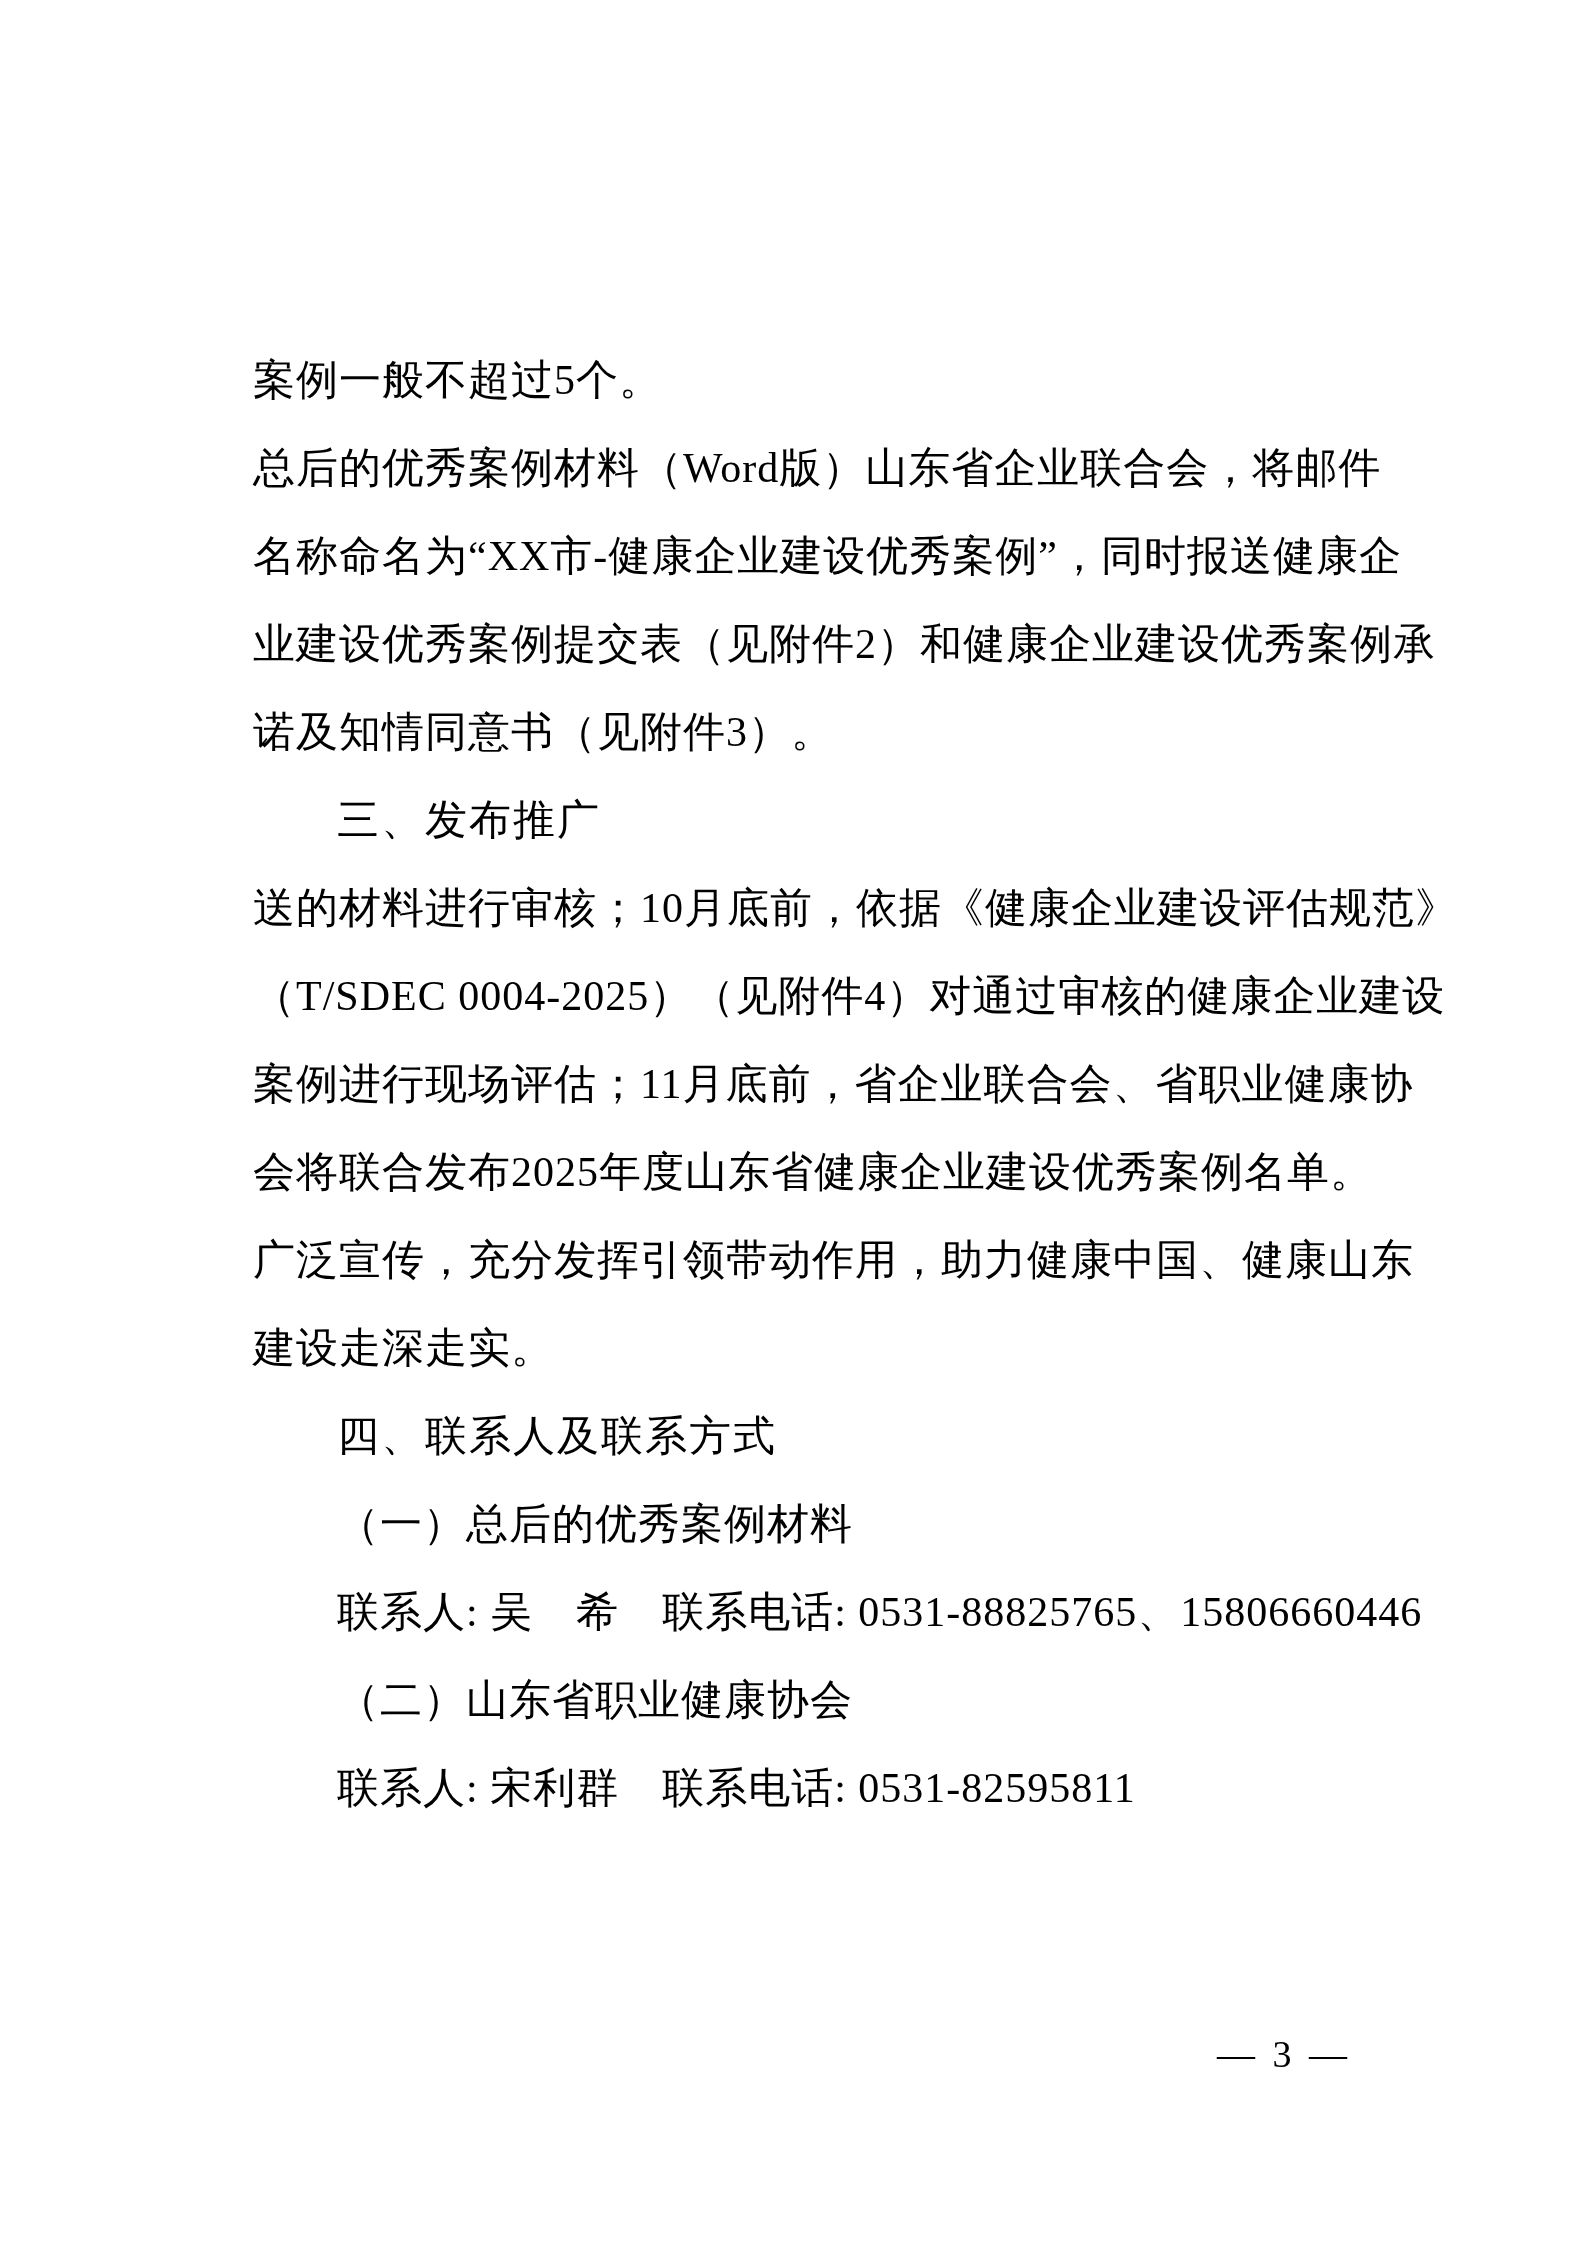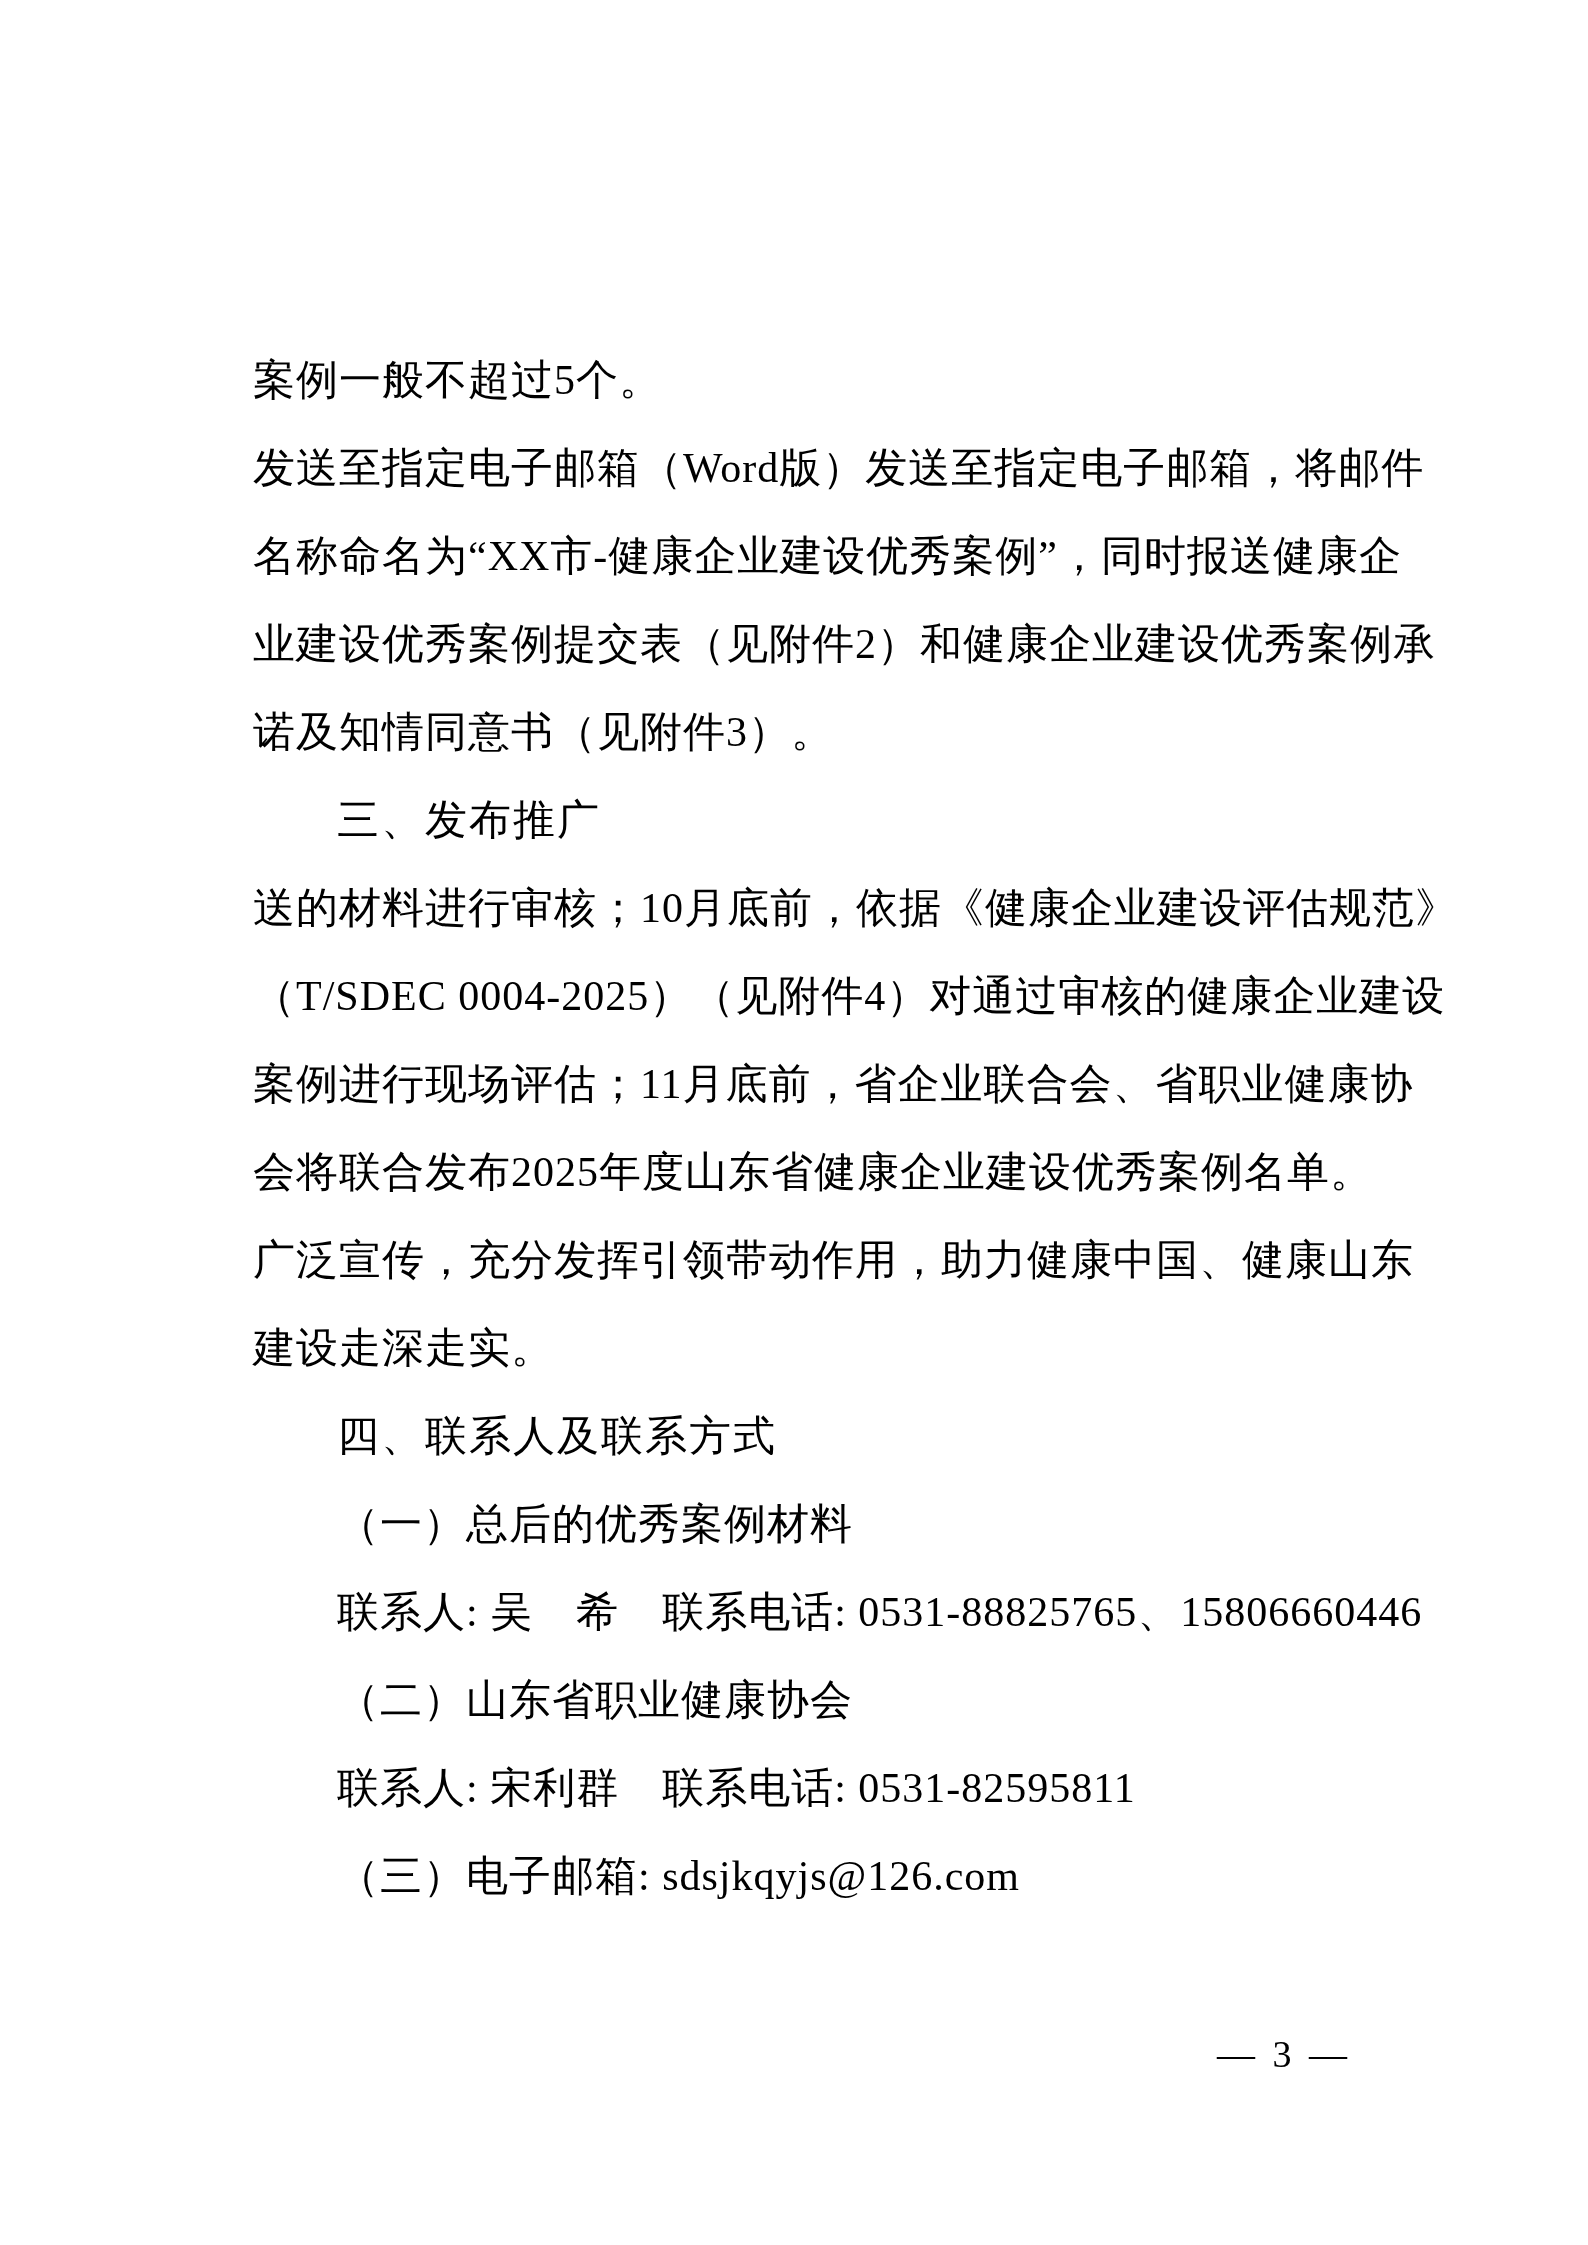--- a/index.html
+++ b/index.html
@@ -44,32 +44,31 @@
     text-align: left;
     font-family: "Liberation Serif", serif;
   }
 </style>
 </head>
 <body>
 
 <div class="page">
   <main class="body-text">
     <p class="line">案例一般不超过5个。</p>
-    <p class="line">发送至指定电子邮箱（Word版）发送至指定电子邮箱，将邮件</p>
+    <p class="line">总后的优秀案例材料（Word版）山东省企业联合会，将邮件</p>
     <p class="line">名称命名为“XX市-健康企业建设优秀案例”，同时报送健康企</p>
     <p class="line">业建设优秀案例提交表（见附件2）和健康企业建设优秀案例承</p>
     <p class="line">诺及知情同意书（见附件3）。</p>
     <p class="line indent heading">三、发布推广</p>
     <p class="line">送的材料进行审核；10月底前，依据《健康企业建设评估规范》</p>
     <p class="line">（T/SDEC 0004-2025）（见附件4）对通过审核的健康企业建设</p>
     <p class="line">案例进行现场评估；11月底前，省企业联合会、省职业健康协</p>
     <p class="line">会将联合发布2025年度山东省健康企业建设优秀案例名单。</p>
     <p class="line">广泛宣传，充分发挥引领带动作用，助力健康中国、健康山东</p>
     <p class="line">建设走深走实。</p>
     <p class="line indent heading">四、联系人及联系方式</p>
     <p class="line indent">（一）总后的优秀案例材料</p>
     <p class="line indent">联系人: 吴　希　联系电话: 0531-88825765、15806660446</p>
     <p class="line indent">（二）山东省职业健康协会</p>
     <p class="line indent">联系人: 宋利群　联系电话: 0531-82595811</p>
-    <p class="line indent">（三）电子邮箱: sdsjkqyjs@126.com</p>
   </main>
   <div class="page-number">— 3 —</div>
 </div>
 
 </body></html>

